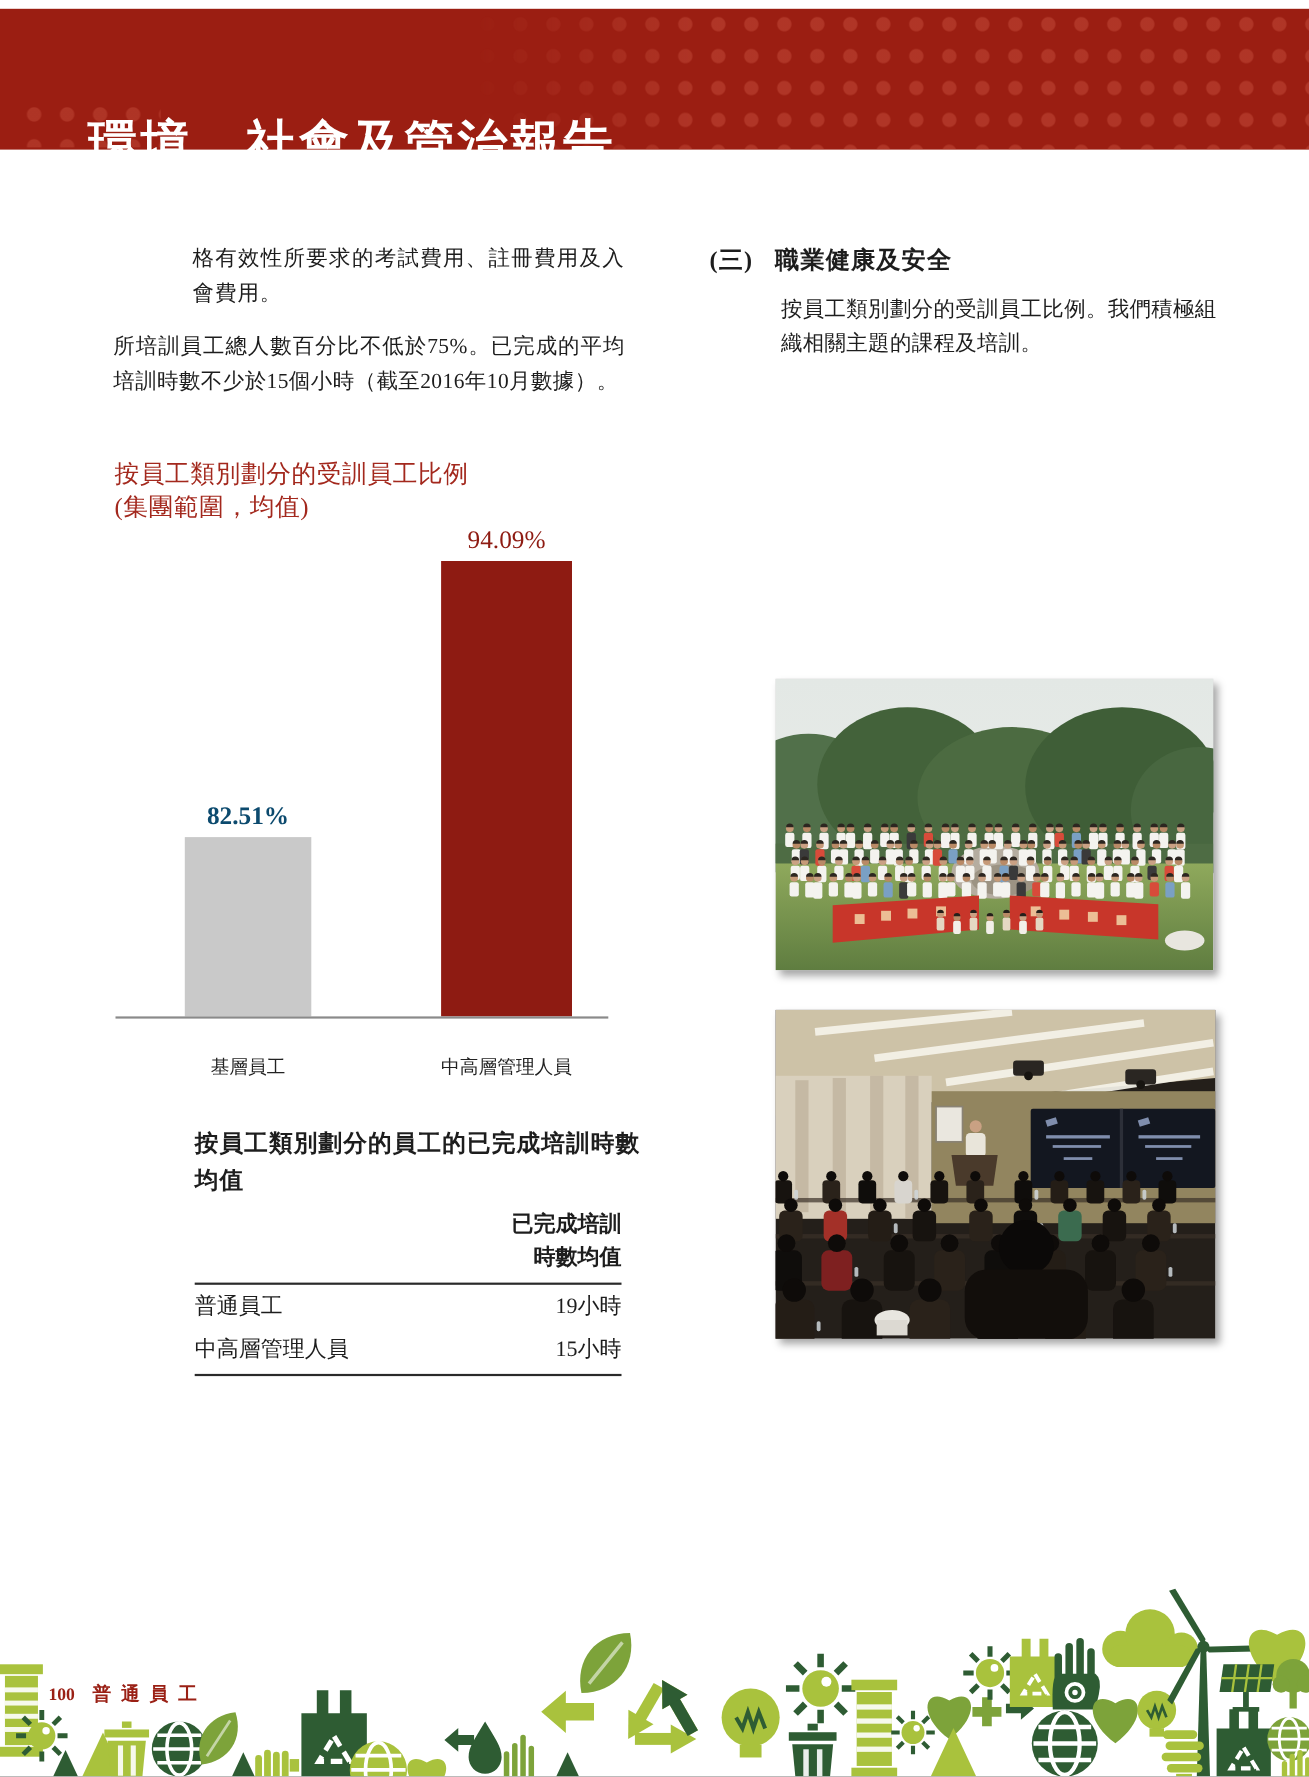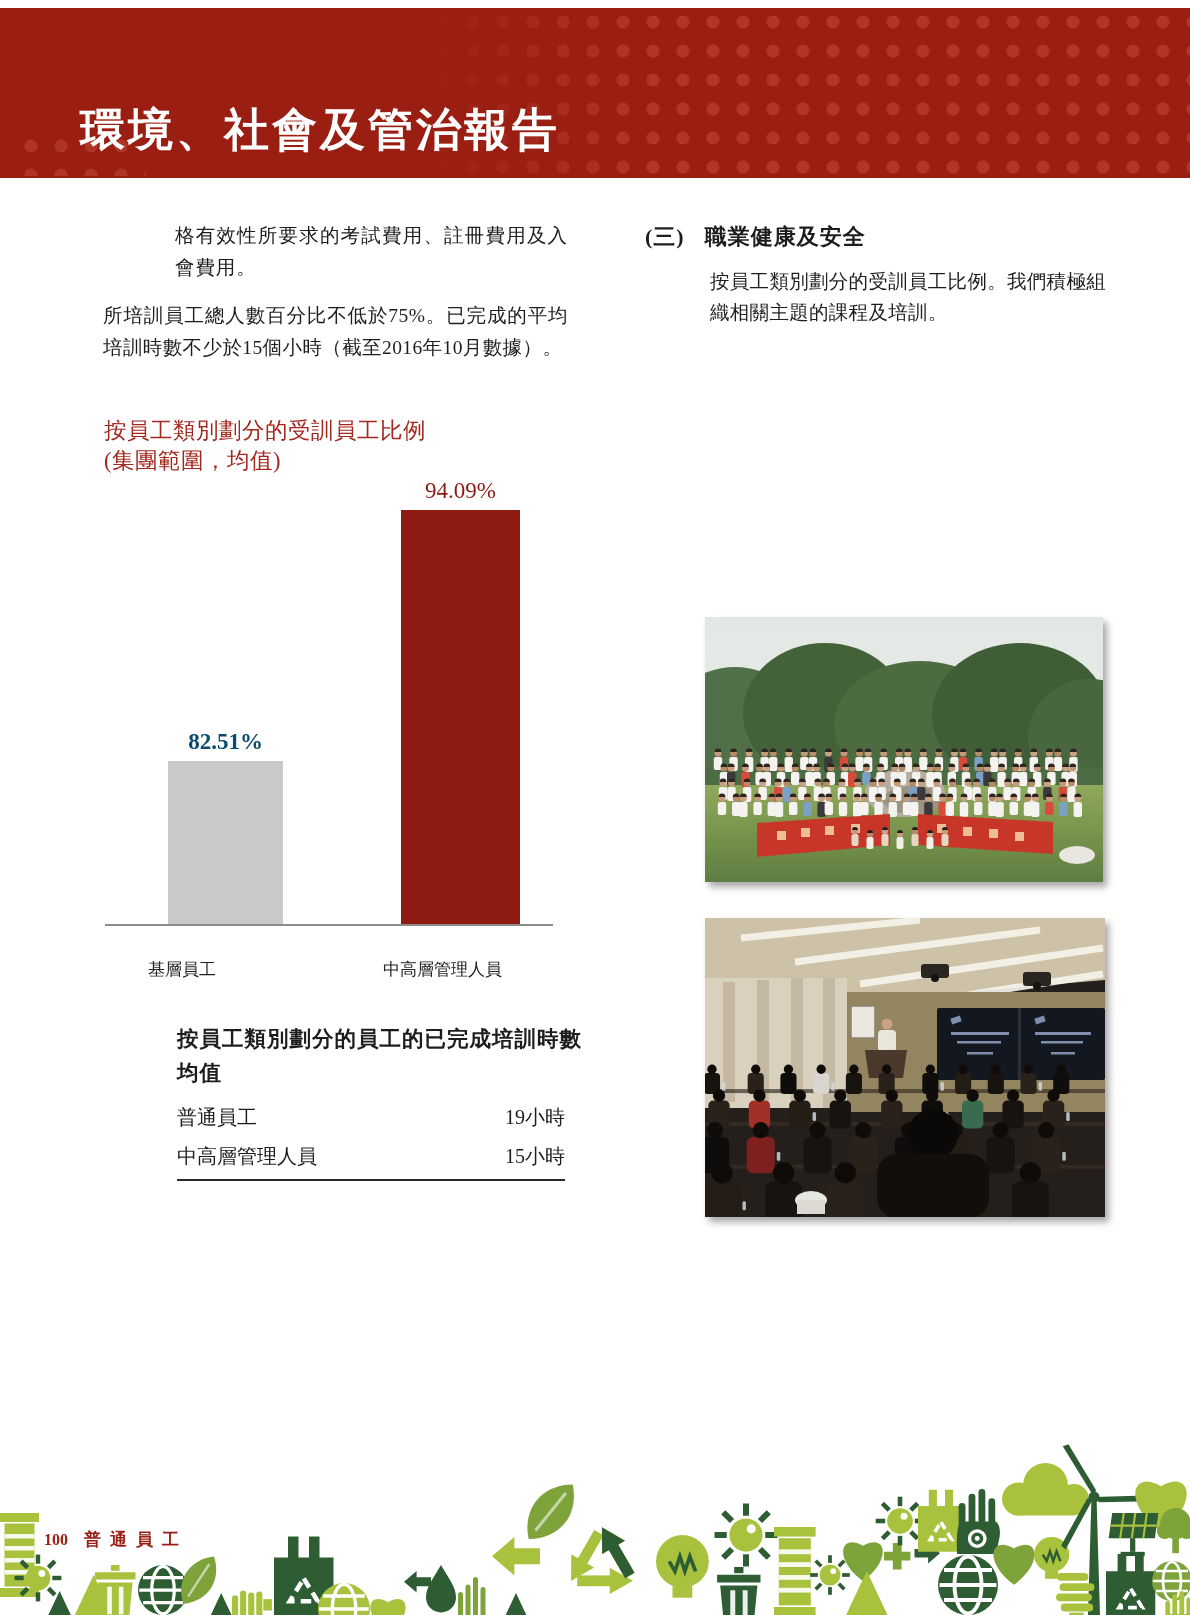--- a/index.html
+++ b/index.html
@@ -10,21 +10,21 @@
     --green-l:#a9c23d;
     --green-m:#7da33a;
     --green-d:#2e5c33;
     --ink:#1d1d1d;
   }
   html,body{margin:0;padding:0;background:#888;}
   .page{position:relative;width:1190px;height:1615px;background:#fff;margin:0 auto;overflow:hidden;
         font-family:"Liberation Serif","DejaVu Serif",serif;color:var(--ink);}
 
   
-  .banner{position:absolute;left:0;top:8px;width:100%;height:170px;background:var(--banner-red);}
+  .banner{position:absolute;left:0;top:8px;width:100%;height:128px;background:var(--banner-red);}
   .dots-main{position:absolute;top:0;right:0;width:64%;height:100%;
     background-image:radial-gradient(circle 6.5px at 15px 14px, rgba(225,110,88,.30) 6px, transparent 7px);
     background-size:30px 29px;
     -webkit-mask-image:linear-gradient(to right,transparent,#000 28%);
             mask-image:linear-gradient(to right,transparent,#000 28%);}
   .dots-bl{position:absolute;left:16px;bottom:2px;width:130px;height:44px;
     background-image:radial-gradient(circle 6.5px at 15px 14px, rgba(225,110,88,.28) 6px, transparent 7px);
     background-size:30px 29px;}
   .banner-title{position:absolute;left:80px;top:92px;margin:0;color:#fff;
     font-size:45px;font-weight:700;letter-spacing:3px;}
@@ -38,21 +38,21 @@
 
   
   .chart{position:absolute;left:105px;top:460px;width:448px;height:466px;}
   .axis{position:absolute;left:0;bottom:0;width:448px;height:2px;background:#8a8a8a;}
   .bar{position:absolute;bottom:2px;}
   .bar0{left:63px;width:115px;background:var(--chart-gray);}
   .bar1{left:296px;width:119px;background:var(--chart-red);}
   .bar-label{position:absolute;text-align:center;font-size:23px;}
   .bl0{left:50px;width:141px;font-weight:700;color:#0c4a6e;}
   .bl1{left:285px;width:141px;color:var(--chart-red);}
-  .cat{position:absolute;top:100%;margin-top:32px;font-size:17px;color:#222;}
+  .cat{position:absolute;top:100%;margin-top:32px;text-align:center;font-size:17px;color:#222;}
   .cat0{left:43px;width:155px;}
   .cat1{left:278px;width:155px;}
 
   
   .table-title{position:absolute;left:177px;top:1022px;width:420px;margin:0;
     font-size:21.5px;font-weight:700;line-height:34px;letter-spacing:1px;}
   .ttable{position:absolute;left:177px;top:1098px;width:388px;font-size:20px;}
   .thead{text-align:right;font-weight:700;line-height:30px;padding-bottom:8px;border-bottom:2.5px solid #2a2a2a;}
   .trow{display:flex;justify-content:space-between;padding:6px 0;}
   .trow:last-child{border-bottom:2.5px solid #2a2a2a;padding-bottom:9px;}
@@ -95,20 +95,21 @@
     <div class="bar bar1" id="bar1" style="height: 414px; background: rgb(142, 27, 18);"></div>
     <div class="bar-label bl0" id="blab0" style="bottom: 171px;">82.51%</div>
     <div class="bar-label bl1" id="blab1" style="bottom: 422px;">94.09%</div>
     <div class="axis"></div>
     <div class="cat cat0">基層員工</div>
     <div class="cat cat1">中高層管理人員</div>
   </div>
 
   <h3 class="table-title">按員工類別劃分的員工的已完成培訓時數均值</h3>
   <div class="ttable">
+    <div class="thead"><span>已完成培訓</span><br><span>時數均值</span></div>
     <div class="trow">
       <span>普通員工</span>
       <span>19小時</span>
     </div>
     <div class="trow">
       <span>中高層管理人員</span>
       <span>15小時</span>
     </div>
   </div>
 

